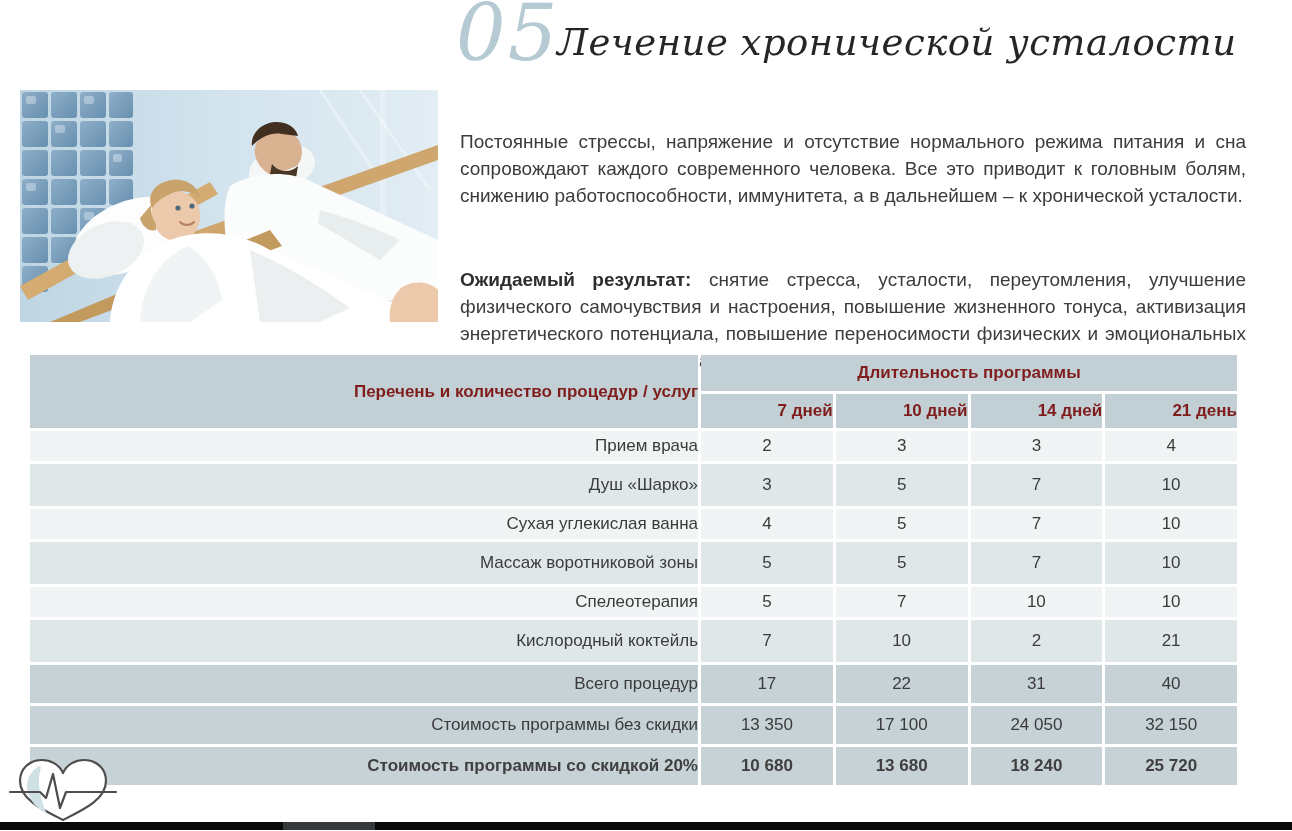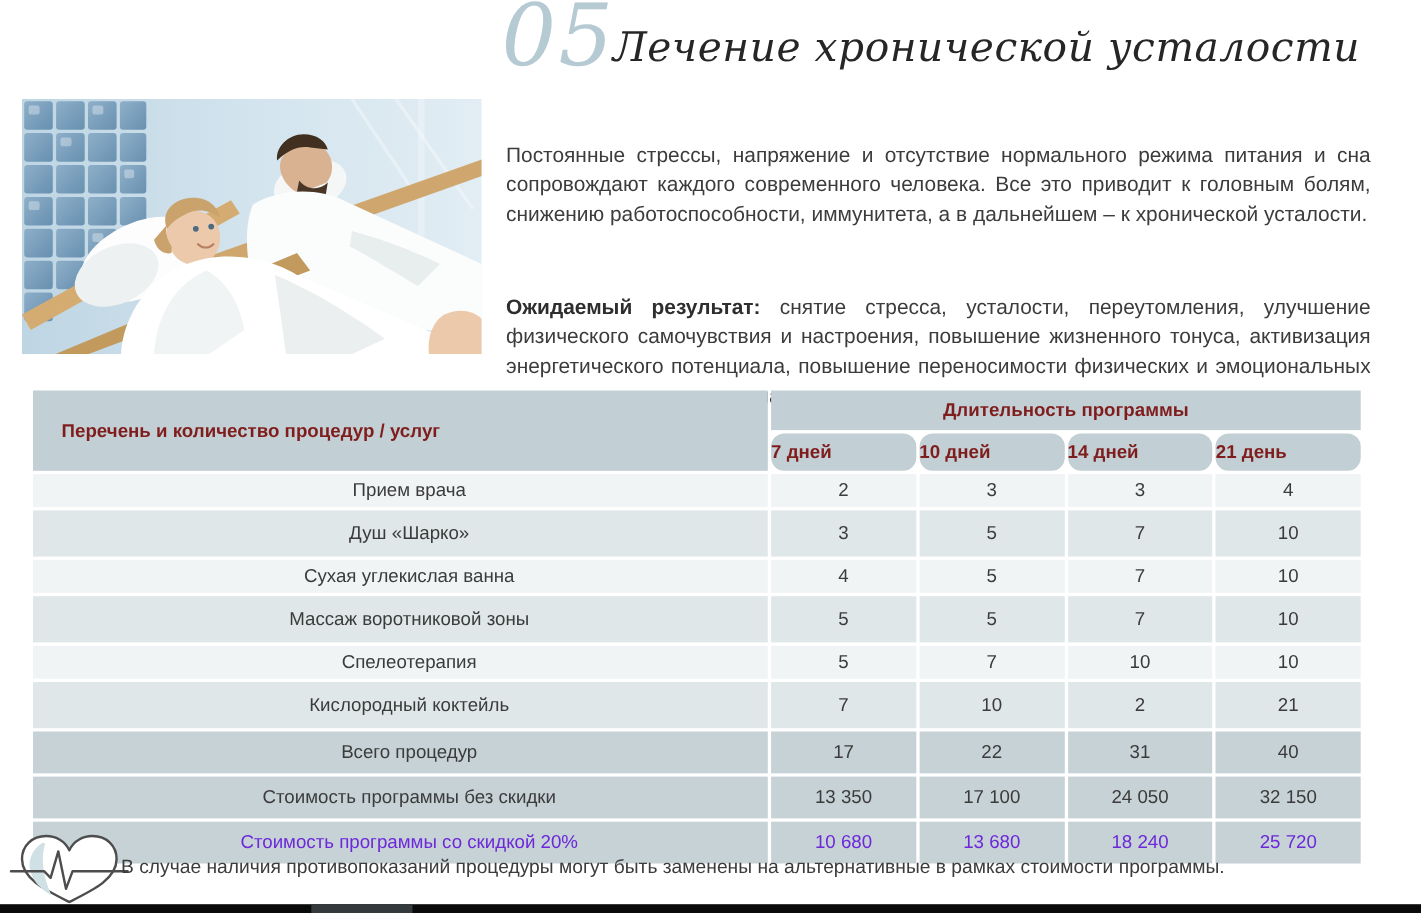--- a/index.html
+++ b/index.html
@@ -30,29 +30,29 @@
   .p2 b{color:#2e2e2e;}
   
   .program-table{
     position:absolute;left:27px;top:352px;width:1213px;
     border-collapse:separate;border-spacing:3px;table-layout:fixed;
     font-size:17px;color:#3b3b3b;
   }
   .program-table col.c0{width:668px;}
   .program-table th,.program-table td{padding:0;}
   .program-table thead th{background:#c2cfd4;font-weight:bold;color:#7f1d1d;}
-  th.label-h{text-align:left;padding-left:26px;font-size:17px;}
+  th.label-h{text-align:right;padding-left:26px;font-size:17px;}
   th.group-h{height:36px;text-align:center;}
-  tr.dur-row th{height:34px;text-align:left;border-radius:12px;}
+  tr.dur-row th{height:34px;text-align:right;}
   tbody td{text-align:center;}
-  tbody td.lbl{text-align:center;padding-left:16px;}
+  tbody td.lbl{text-align:right;padding-left:16px;}
   tr.r-light td{background:#f0f4f4;height:30px;}
   tr.r-mid td{background:#e0e7e9;height:42px;}
   tr.r-dark td{background:#c6d2d6;height:38px;}
-  tr.r-bold td{font-weight:normal;color:#6d28d9;}
+  tr.r-bold td{font-weight:bold;color:#404040;}
   
   .footer-note{position:absolute;left:8px;top:756px;width:1270px;height:68px;}
   .heart-icon{position:absolute;left:0;top:0;}
   .note-text{
     position:absolute;left:102px;top:22px;width:1150px;
     font-size:17.5px;color:#3c3c3c;white-space:nowrap;
   }
   
   .bottom-bar{
     position:absolute;left:0;top:822px;width:1292px;height:8px;background:#0a0a0a;
@@ -249,18 +249,17 @@
     </tr>
   </tbody>
 </table>
 
 <div class="footer-note">
   <svg class="heart-icon" width="110" height="68" viewBox="0 0 110 68">
     <path d="M55,17 C51,8 42,4 34,4 C21,4 12,13 12,25 C12,43 33,53 55,64 C77,53 98,43 98,25 C98,13 89,4 76,4 C68,4 59,8 55,17 Z" fill="#ffffff" stroke="#4d4d4d" stroke-width="2.2" stroke-linejoin="round"></path>
     <path d="M31,10 C23,15 18,23 19,33 C21,45 30,53 39,58 C33,45 28,27 33,11 Z" fill="#cfe1e4"></path>
     <polyline points="2,36 32,36 38,42 45,18 52,52 58,36 108,36" fill="none" stroke="#4d4d4d" stroke-width="2.2" stroke-linejoin="round" stroke-linecap="round"></polyline>
   </svg>
-  <div class="note-text">В случае наличия противопоказаний процедуры могут быть заменены на альтернативные в рамках стоимости программы.</div>
 </div>
 
 <div class="bottom-bar">
   <div class="thumb"></div>
 </div>
 
 </body></html>

